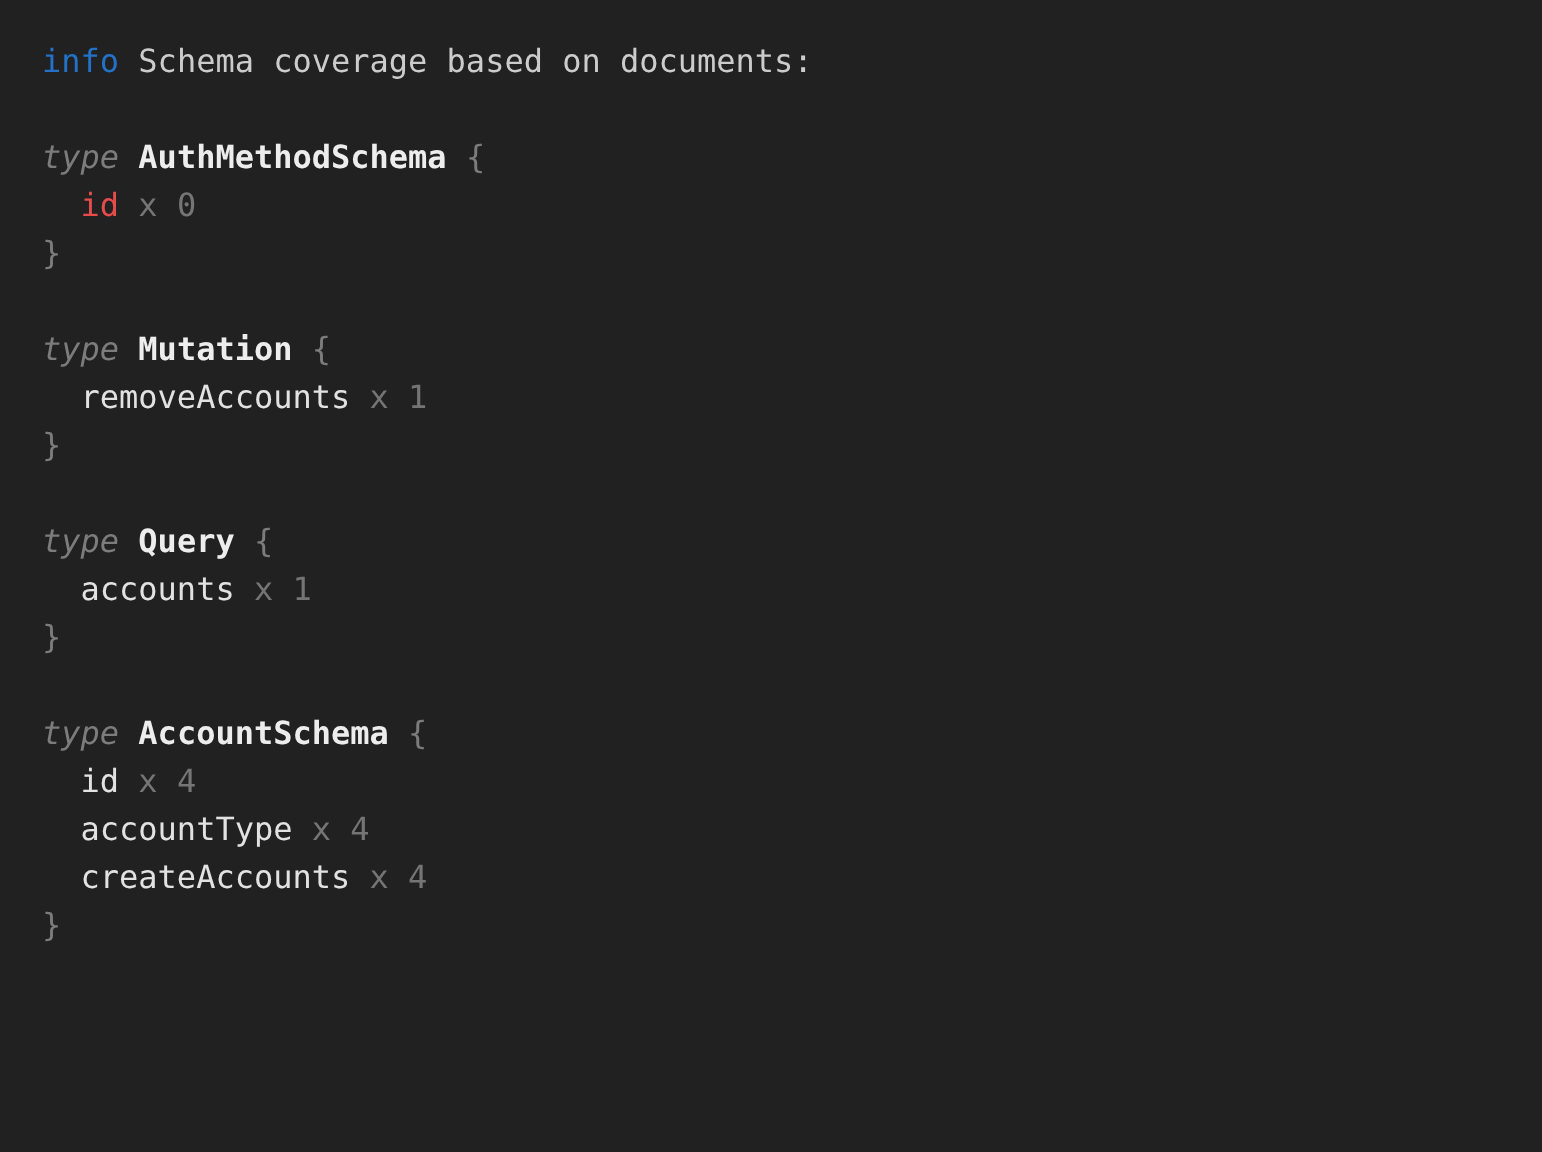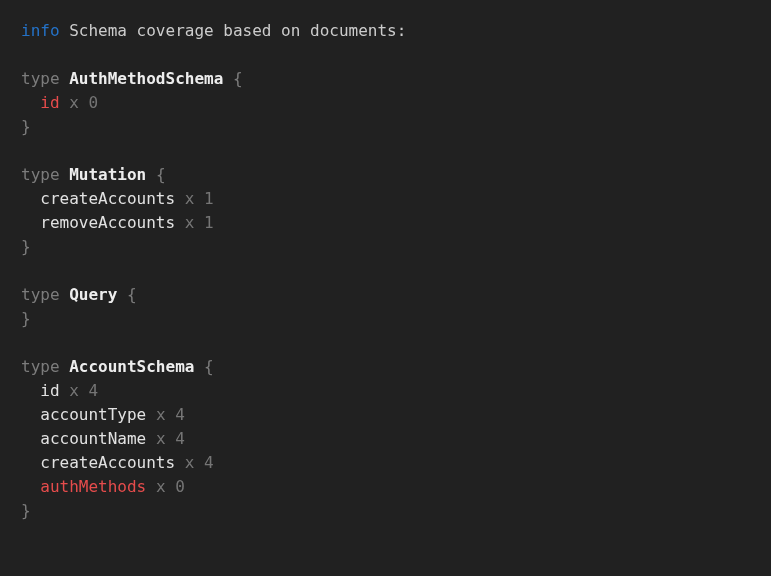--- a/index.html
+++ b/index.html
@@ -17,51 +17,49 @@
     font-family: "DejaVu Sans Mono", "Liberation Mono", monospace;
     font-size: 16px;
     line-height: 24px;
     overflow: hidden;
     color: var(--message, #cccccc);
   }
   .line { white-space: pre; height: 24px; }
   .block { margin-top: 24px; }
   .info-label  { color: var(--info, #2472c8); }
   .msg         { color: var(--message, #cccccc); }
-  .kw          { color: var(--keyword, #7c7c7c); }
+  .kw          { color: var(--keyword, #7c7c7c); font-style: italic; }
   .brace       { color: var(--brace, #7c7c7c); }
   .type-name   { color: var(--type_name, #ededed); font-weight: bold; }
   .field-name  { color: var(--field_name, #e2e2e2); font-weight: normal; }
   .field-name.zero { color: var(--zero_field, #e64c4c); }
   .count       { color: var(--count, #757575); }
 </style>
 </head>
 <body>
 
 <div class="terminal">
   <div class="line"><span class="info-label">info</span><span> </span><span class="msg">Schema coverage based on documents:</span></div>
   <div id="type-blocks">
       <div class="block">
         <div class="line"><span class="kw">type</span><span> </span><span class="type-name">AuthMethodSchema</span><span> </span><span class="brace">{</span></div>
         <div class="line"><span>  </span><span class="field-name zero">id</span><span> </span><span class="count">x 0</span></div>
         <div class="line brace">}</div>
       </div>
       <div class="block">
         <div class="line"><span class="kw">type</span><span> </span><span class="type-name">Mutation</span><span> </span><span class="brace">{</span></div>
-        <div class="line"><span>  </span><span class="field-name">createAccounts</span><span> </span><span class="count">x 1</span></div>
         <div class="line"><span>  </span><span class="field-name">removeAccounts</span><span> </span><span class="count">x 1</span></div>
         <div class="line brace">}</div>
       </div>
       <div class="block">
         <div class="line"><span class="kw">type</span><span> </span><span class="type-name">Query</span><span> </span><span class="brace">{</span></div>
+        <div class="line"><span>  </span><span class="field-name">accounts</span><span> </span><span class="count">x 1</span></div>
         <div class="line brace">}</div>
       </div>
       <div class="block">
         <div class="line"><span class="kw">type</span><span> </span><span class="type-name">AccountSchema</span><span> </span><span class="brace">{</span></div>
         <div class="line"><span>  </span><span class="field-name">id</span><span> </span><span class="count">x 4</span></div>
         <div class="line"><span>  </span><span class="field-name">accountType</span><span> </span><span class="count">x 4</span></div>
-        <div class="line"><span>  </span><span class="field-name">accountName</span><span> </span><span class="count">x 4</span></div>
         <div class="line"><span>  </span><span class="field-name">createAccounts</span><span> </span><span class="count">x 4</span></div>
-        <div class="line"><span>  </span><span class="field-name zero">authMethods</span><span> </span><span class="count">x 0</span></div>
         <div class="line brace">}</div>
       </div>
     </div>
 </div>
 
 </body></html>

